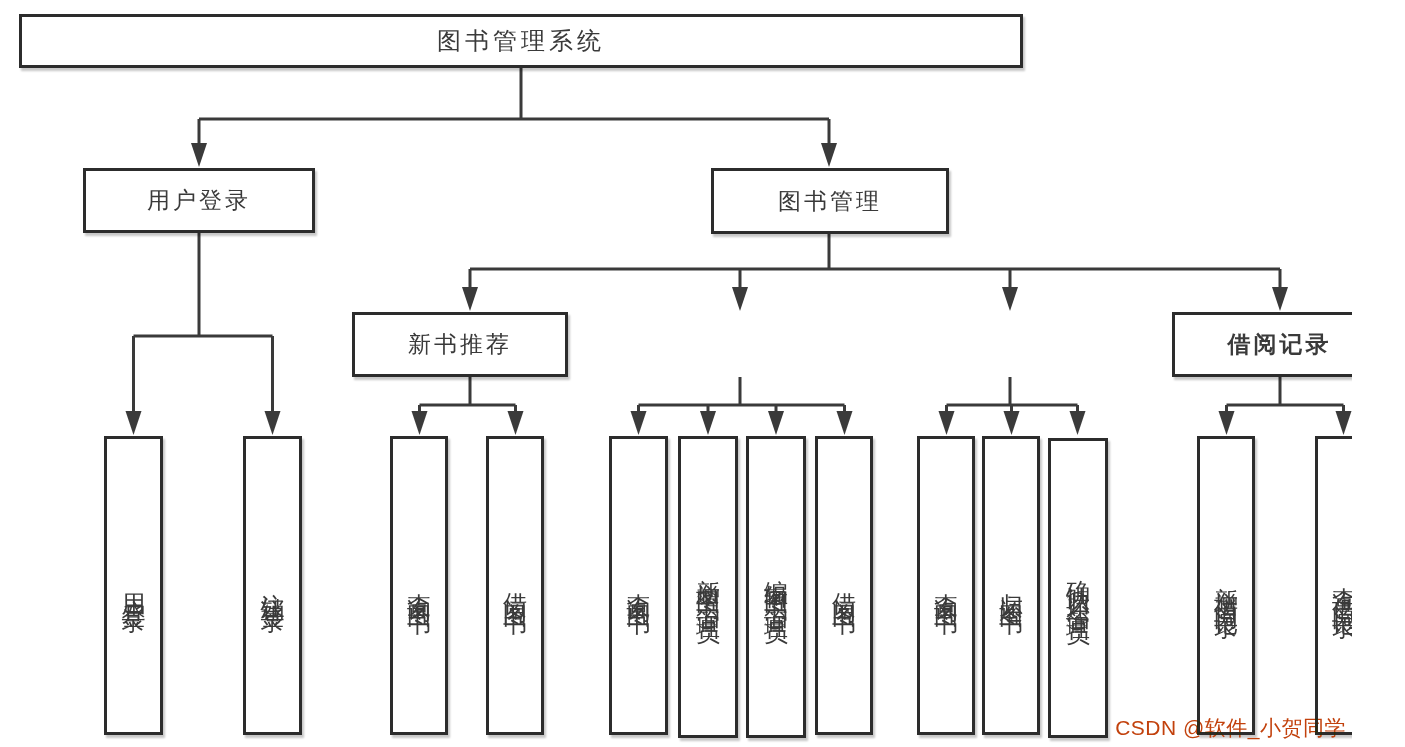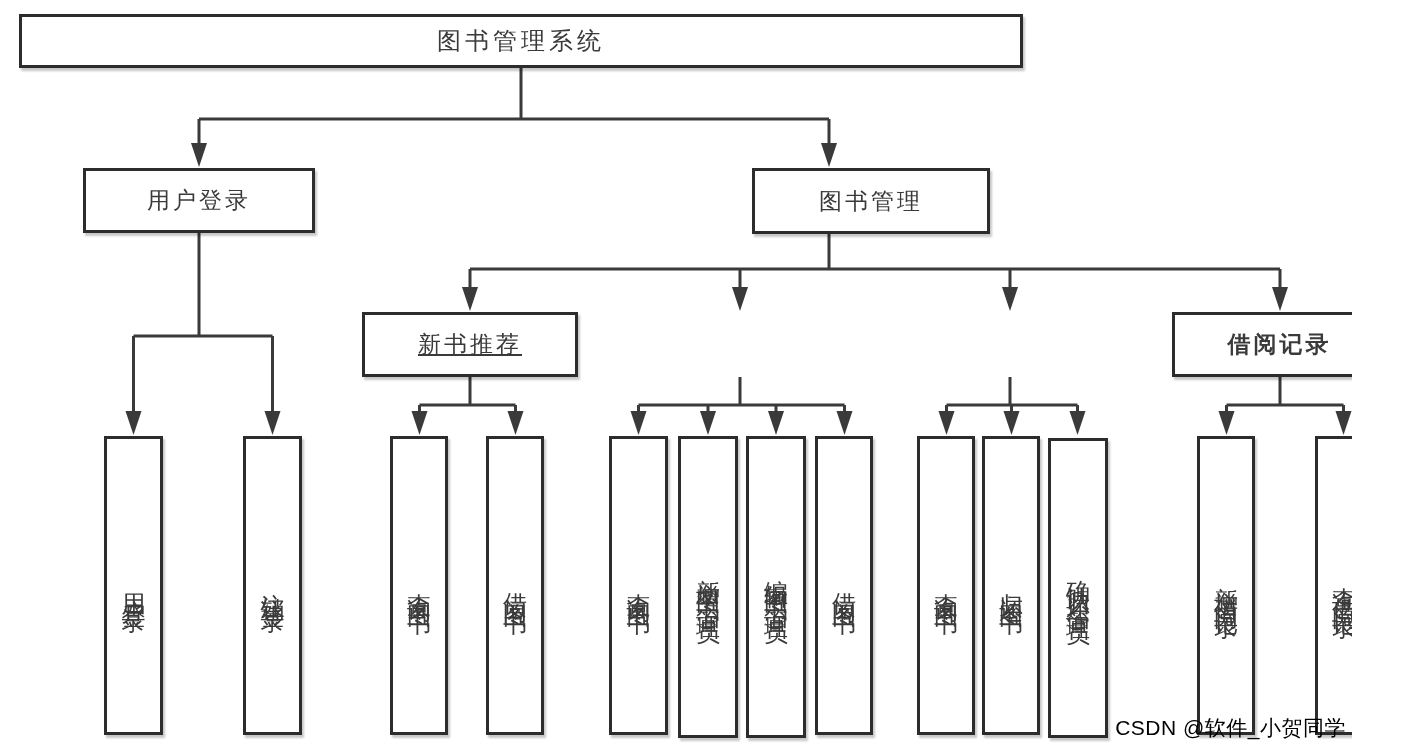--- a/index.html
+++ b/index.html
@@ -31,21 +31,21 @@
     font-size:24px;
     letter-spacing:6px;
     line-height:1;
   }
   .lbl{display:block;}
   #watermark{
     position:absolute;
     right:6px;bottom:5px;
     font-size:21px;
     letter-spacing:0.5px;
-    color:#000000;
+    color:#c2410c;
     mix-blend-mode:darken;
     white-space:nowrap;
     z-index:10;
   }
 </style>
 </head>
 <body>
 
 <div id="canvas">
 
@@ -82,25 +82,25 @@
     </g>
   </svg>
 
   <div class="node root" style="left:19px;top:14px;width:1004px;height:54px;">
     <span class="lbl">图书管理系统</span>
   </div>
 
   <div class="node" style="left:83px;top:168px;width:232px;height:65px;">
     <span class="lbl">用户登录</span>
   </div>
-  <div class="node" style="left:752px;top:168px;width:238px;height:66px;">
+  <div class="node" style="left:711px;top:168px;width:238px;height:66px;">
     <span class="lbl">图书管理</span>
   </div>
 
-  <div class="node" style="left:362px;top:312px;width:216px;height:65px;text-decoration:underline;">
+  <div class="node" style="left:352px;top:312px;width:216px;height:65px;">
     <span class="lbl">新书推荐</span>
   </div>
   <div class="node" style="left:1172px;top:312px;width:215px;height:65px;font-weight:bold;">
     <span class="lbl">借阅记录</span>
   </div>
 
   <div class="node leaf" style="left:104px;top:436px;width:59px;height:299px;">
     <span class="lbl">用户登录</span>
   </div>
   <div class="node leaf" style="left:243px;top:436px;width:59px;height:299px;">

